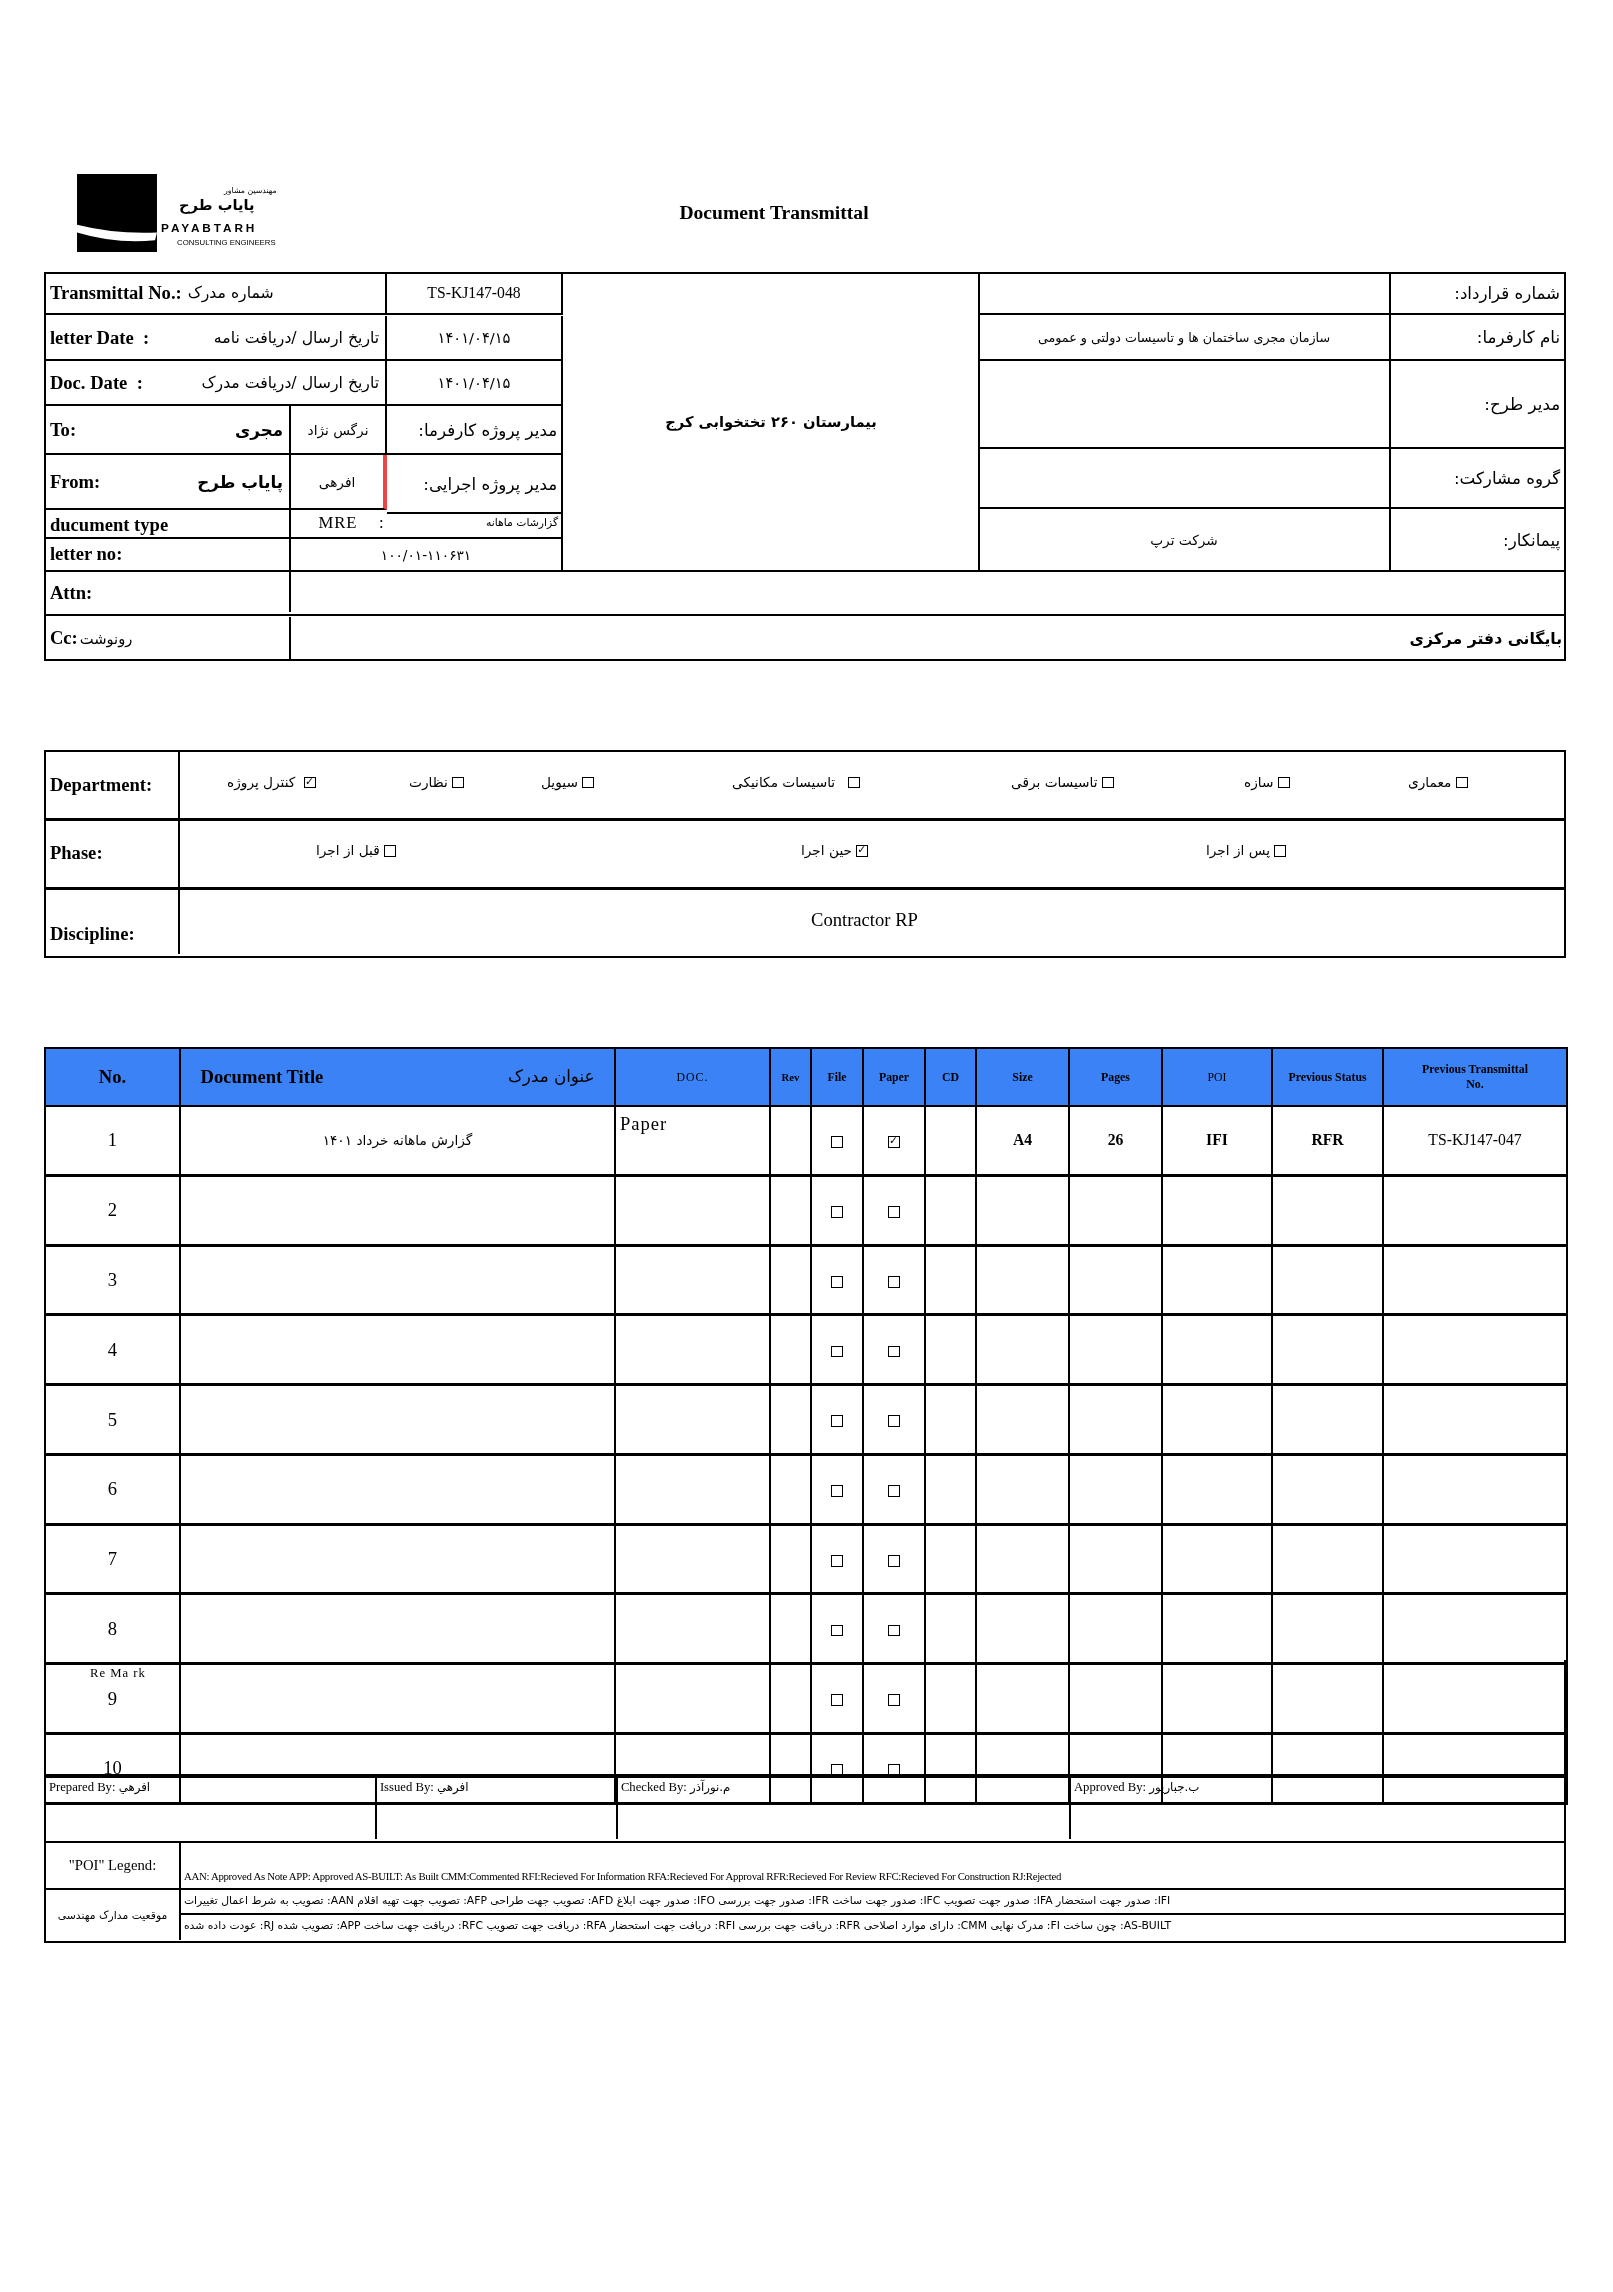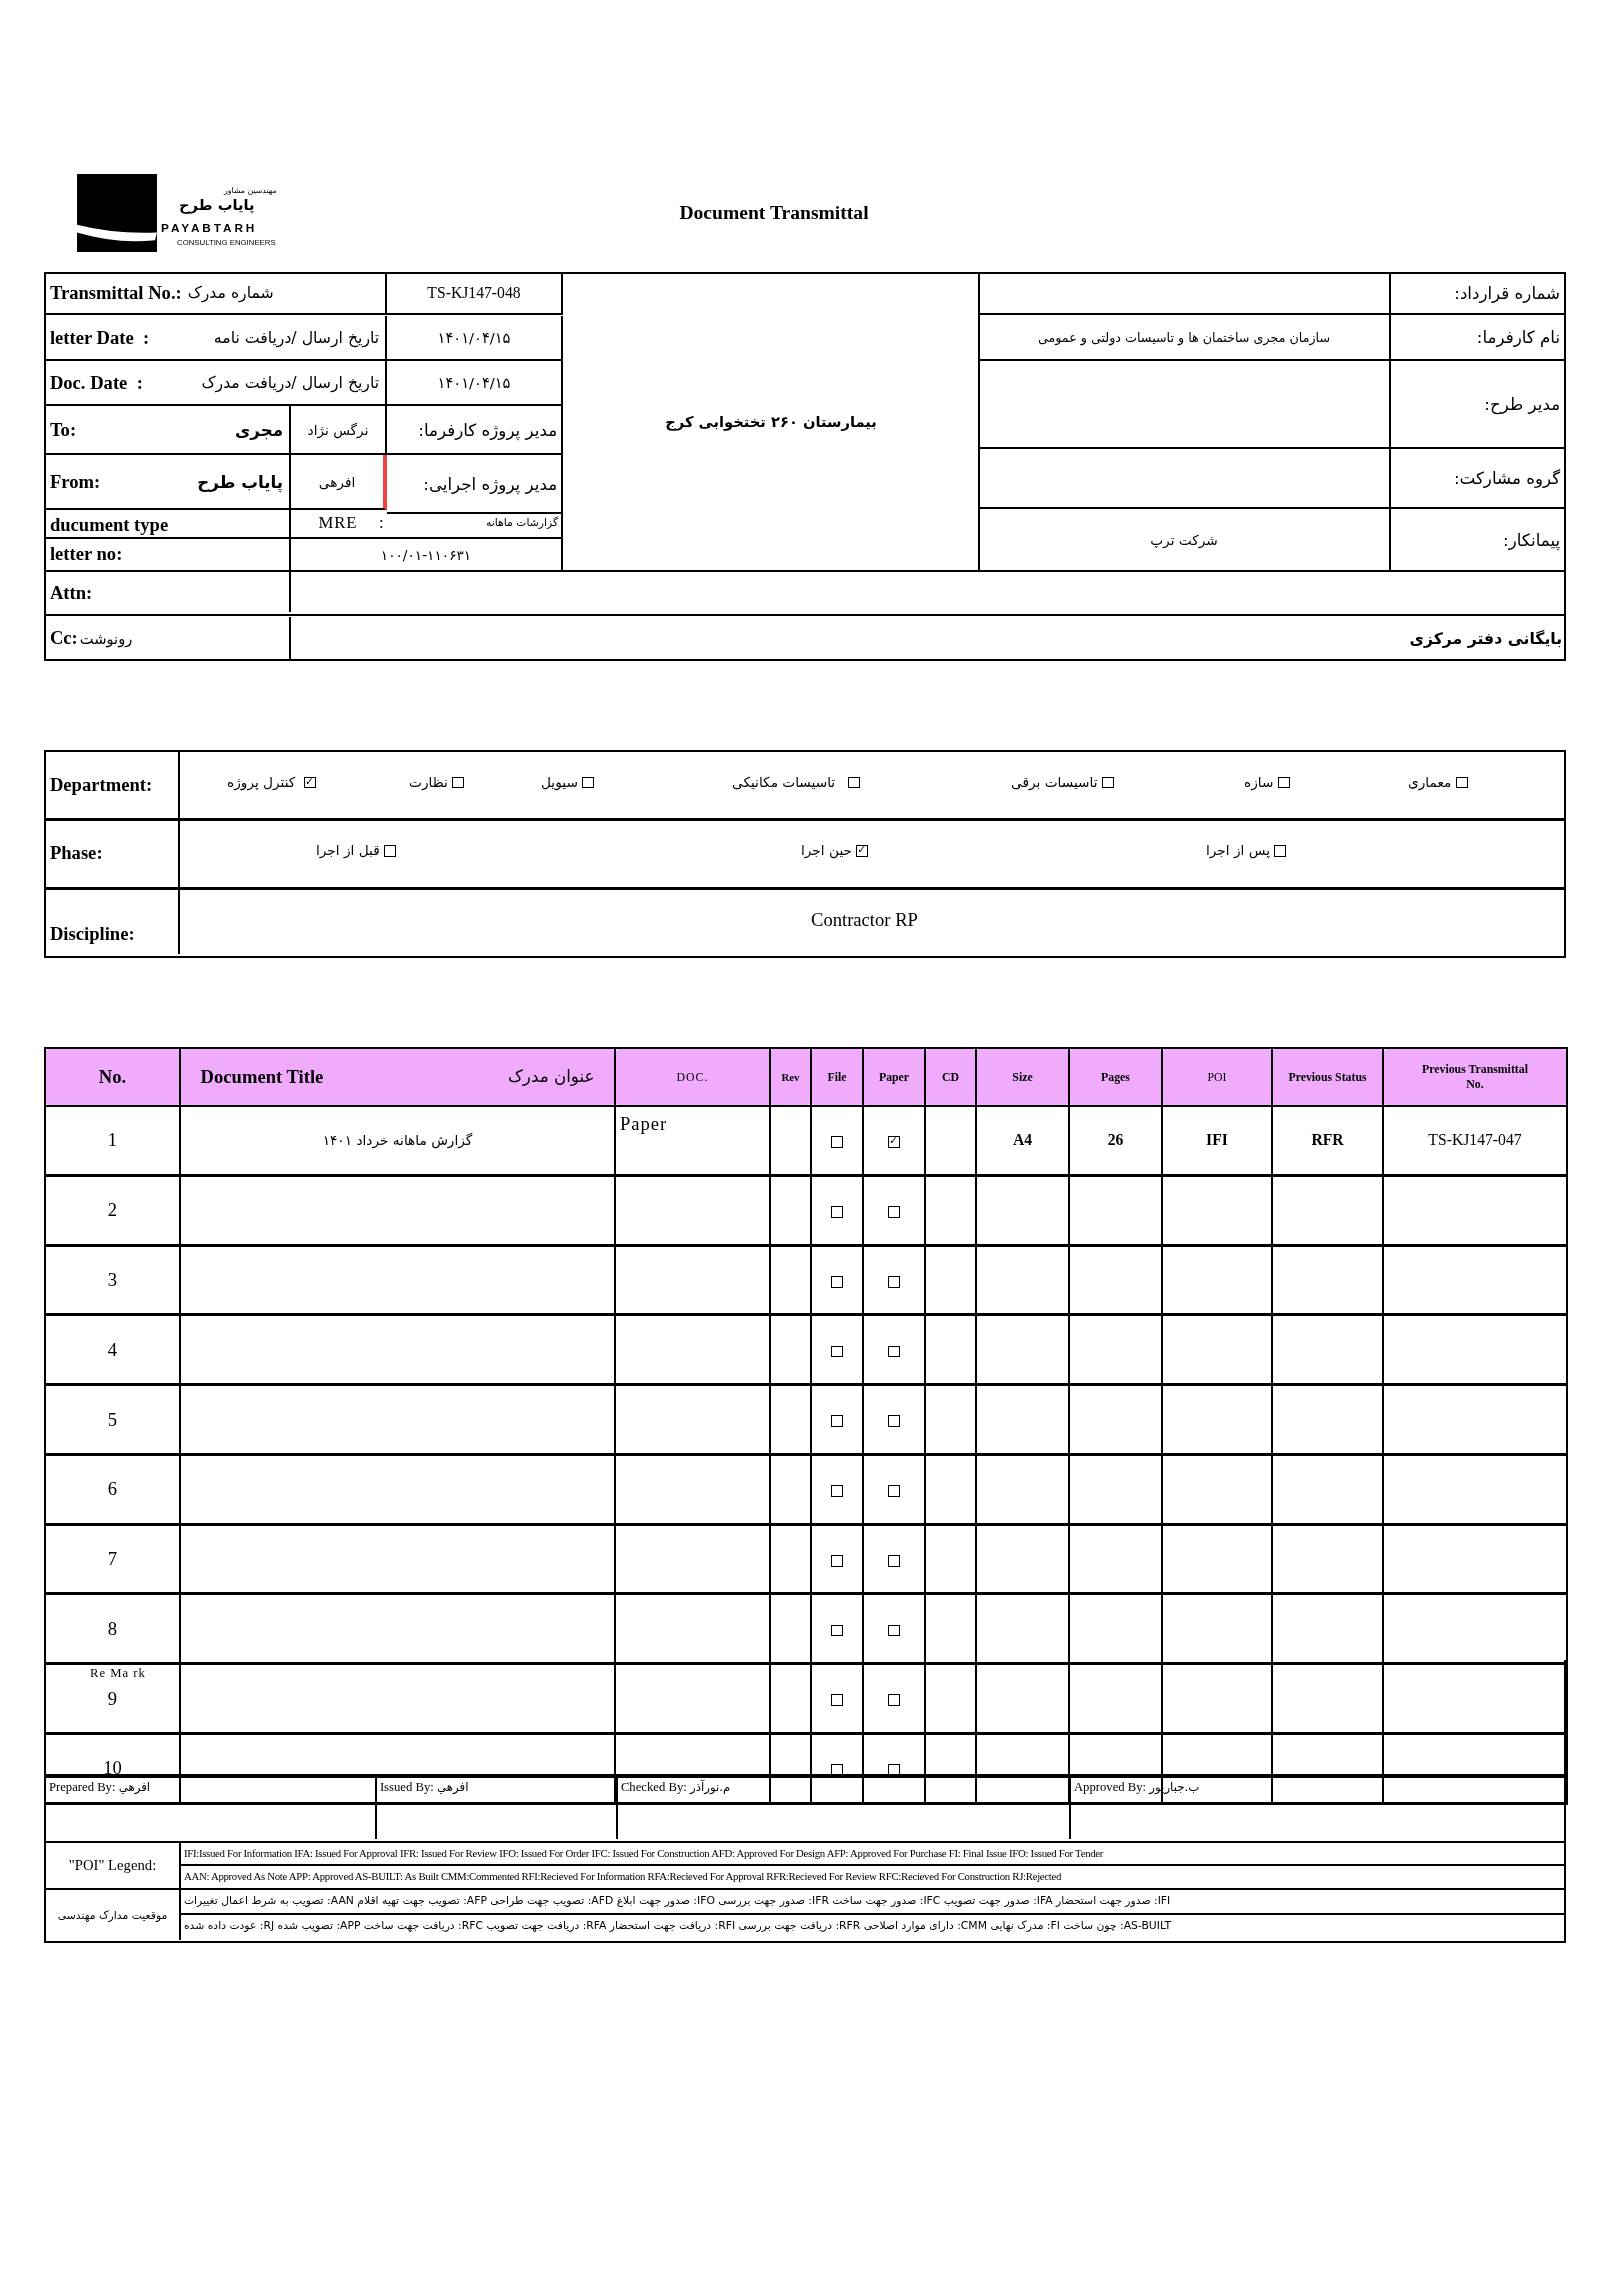--- a/index.html
+++ b/index.html
@@ -6,21 +6,21 @@
   body { width:1613px; height:2293px; position:relative; font-family:"Liberation Serif","DejaVu Serif",serif; color:#000; }
   .abs { position:absolute; box-sizing:border-box; }
   .bold { font-weight:bold; }
   .fa { direction:rtl; font-family:"DejaVu Sans","Liberation Sans",sans-serif; }
   .center { display:flex; align-items:center; justify-content:center; text-align:center; }
   .cb { display:inline-block; width:11.8px; height:11.8px; border:1.5px solid #000; box-sizing:border-box; position:relative; vertical-align:middle; background:#fff; }
   .cb.checked::after { content:"✓"; position:absolute; left:0px; top:-3.9px; font-size:10.8px; line-height:15.7px; font-family:"DejaVu Sans",sans-serif; }
   table { border-collapse:collapse; }
   .doc-table { position:absolute; left:44px; top:1047px; width:1522px; table-layout:fixed; }
   .doc-table th, .doc-table td { border:2px solid #000; text-align:center; padding:0; }
-  .doc-table th { background:#f0abfc; font-weight:bold; font-size:12.7px; height:56px;border-radius:6px; }
+  .doc-table th { background:#3b82f6; font-weight:bold; font-size:12.7px; height:56px; }
   .doc-table td { height:55px; font-size:18.6px; }
   .doc-table tr.thick td { border-bottom:3.9px solid #000; }
   .legend-row { font-size:11.8px; white-space:nowrap; overflow:hidden; padding-left:2.9px; line-height:21.6px; }
 </style>
 </head>
 <body>
 
 <div class="abs" style="left:77px;top:174px;width:216px;height:80px;">
   <svg class="abs" style="left:0;top:0;" width="80" height="78" viewBox="0 0 82 80">
     <rect x="0" y="0" width="82" height="80" fill="#000"></rect>
@@ -332,19 +332,18 @@
     <span class="fa" style="font-size:11.8px;">م.نورآذر</span>
   </div>
   <div class="abs" style="left:1025px;top:0;right:0;height:61px;padding:2px 2.9px;font-size:12.7px;">
     <span>Approved By:</span>
     <span class="fa" style="font-size:11.8px;">ب.جباریور</span>
   </div>
 </div>
 
 <div class="abs" style="left:44px;top:1843px;width:1522px;height:100px;border:2.9px solid #000;border-top:none;">
   <div class="abs center" style="left:0;top:0;width:135px;height:47px;border-right:2px solid #000;border-bottom:2.9px solid #000;font-size:14.7px;">"POI" Legend:</div>
-  <div class="abs legend-row" style="left:135px;top:0;right:0;height:22.5px;border-bottom:2.9px solid #000;font-size:10.8px;letter-spacing:-0.3px;">IFI:Issued For Information  IFA: Issued For Approval  IFR: Issued For Review   IFO: Issued For Order  IFC: Issued For Construction AFD: Approved For Design AFP: Approved For Purchase  FI: Final Issue  IFO: Issued For Tender</div>
   <div class="abs legend-row" style="left:135px;top:22.5px;right:0;height:24.5px;border-bottom:2.9px solid #000;font-size:10.8px;letter-spacing:-0.3px;">AAN: Approved As Note  APP: Approved  AS-BUILT: As Built CMM:Commented  RFI:Recieved For Information   RFA:Recieved For Approval   RFR:Recieved For Review  RFC:Recieved For Construction  RJ:Rejected</div>
   <div class="abs center fa" style="left:0;top:47px;width:135px;height:50px;border-right:2px solid #000;font-size:10.8px;">موقعیت مدارک مهندسی</div>
   <div class="abs legend-row fa" style="left:135px;top:72px;right:0;height:25.5px;font-size:10.8px;text-align:left;direction:rtl;">AS-BUILT: چون ساخت   FI: مدرک نهایی   CMM: دارای موارد اصلاحی   RFR: دریافت جهت بررسی   RFI: دریافت جهت استحضار   RFA: دریافت جهت تصویب   RFC: دریافت جهت ساخت   APP: تصویب شده   RJ: عودت داده شده</div>
   <div class="abs legend-row fa" style="left:135px;top:47px;right:0;height:24.5px;border-bottom:2px solid #000;font-size:10.8px;text-align:left;direction:rtl;">IFI: صدور جهت استحضار   IFA: صدور جهت تصویب   IFC: صدور جهت ساخت   IFR: صدور جهت بررسی   IFO: صدور جهت ابلاغ   AFD: تصویب جهت طراحی   AFP: تصویب جهت تهیه اقلام   AAN: تصویب به شرط اعمال تغییرات</div>
 </div>
 
 
 </body></html>

